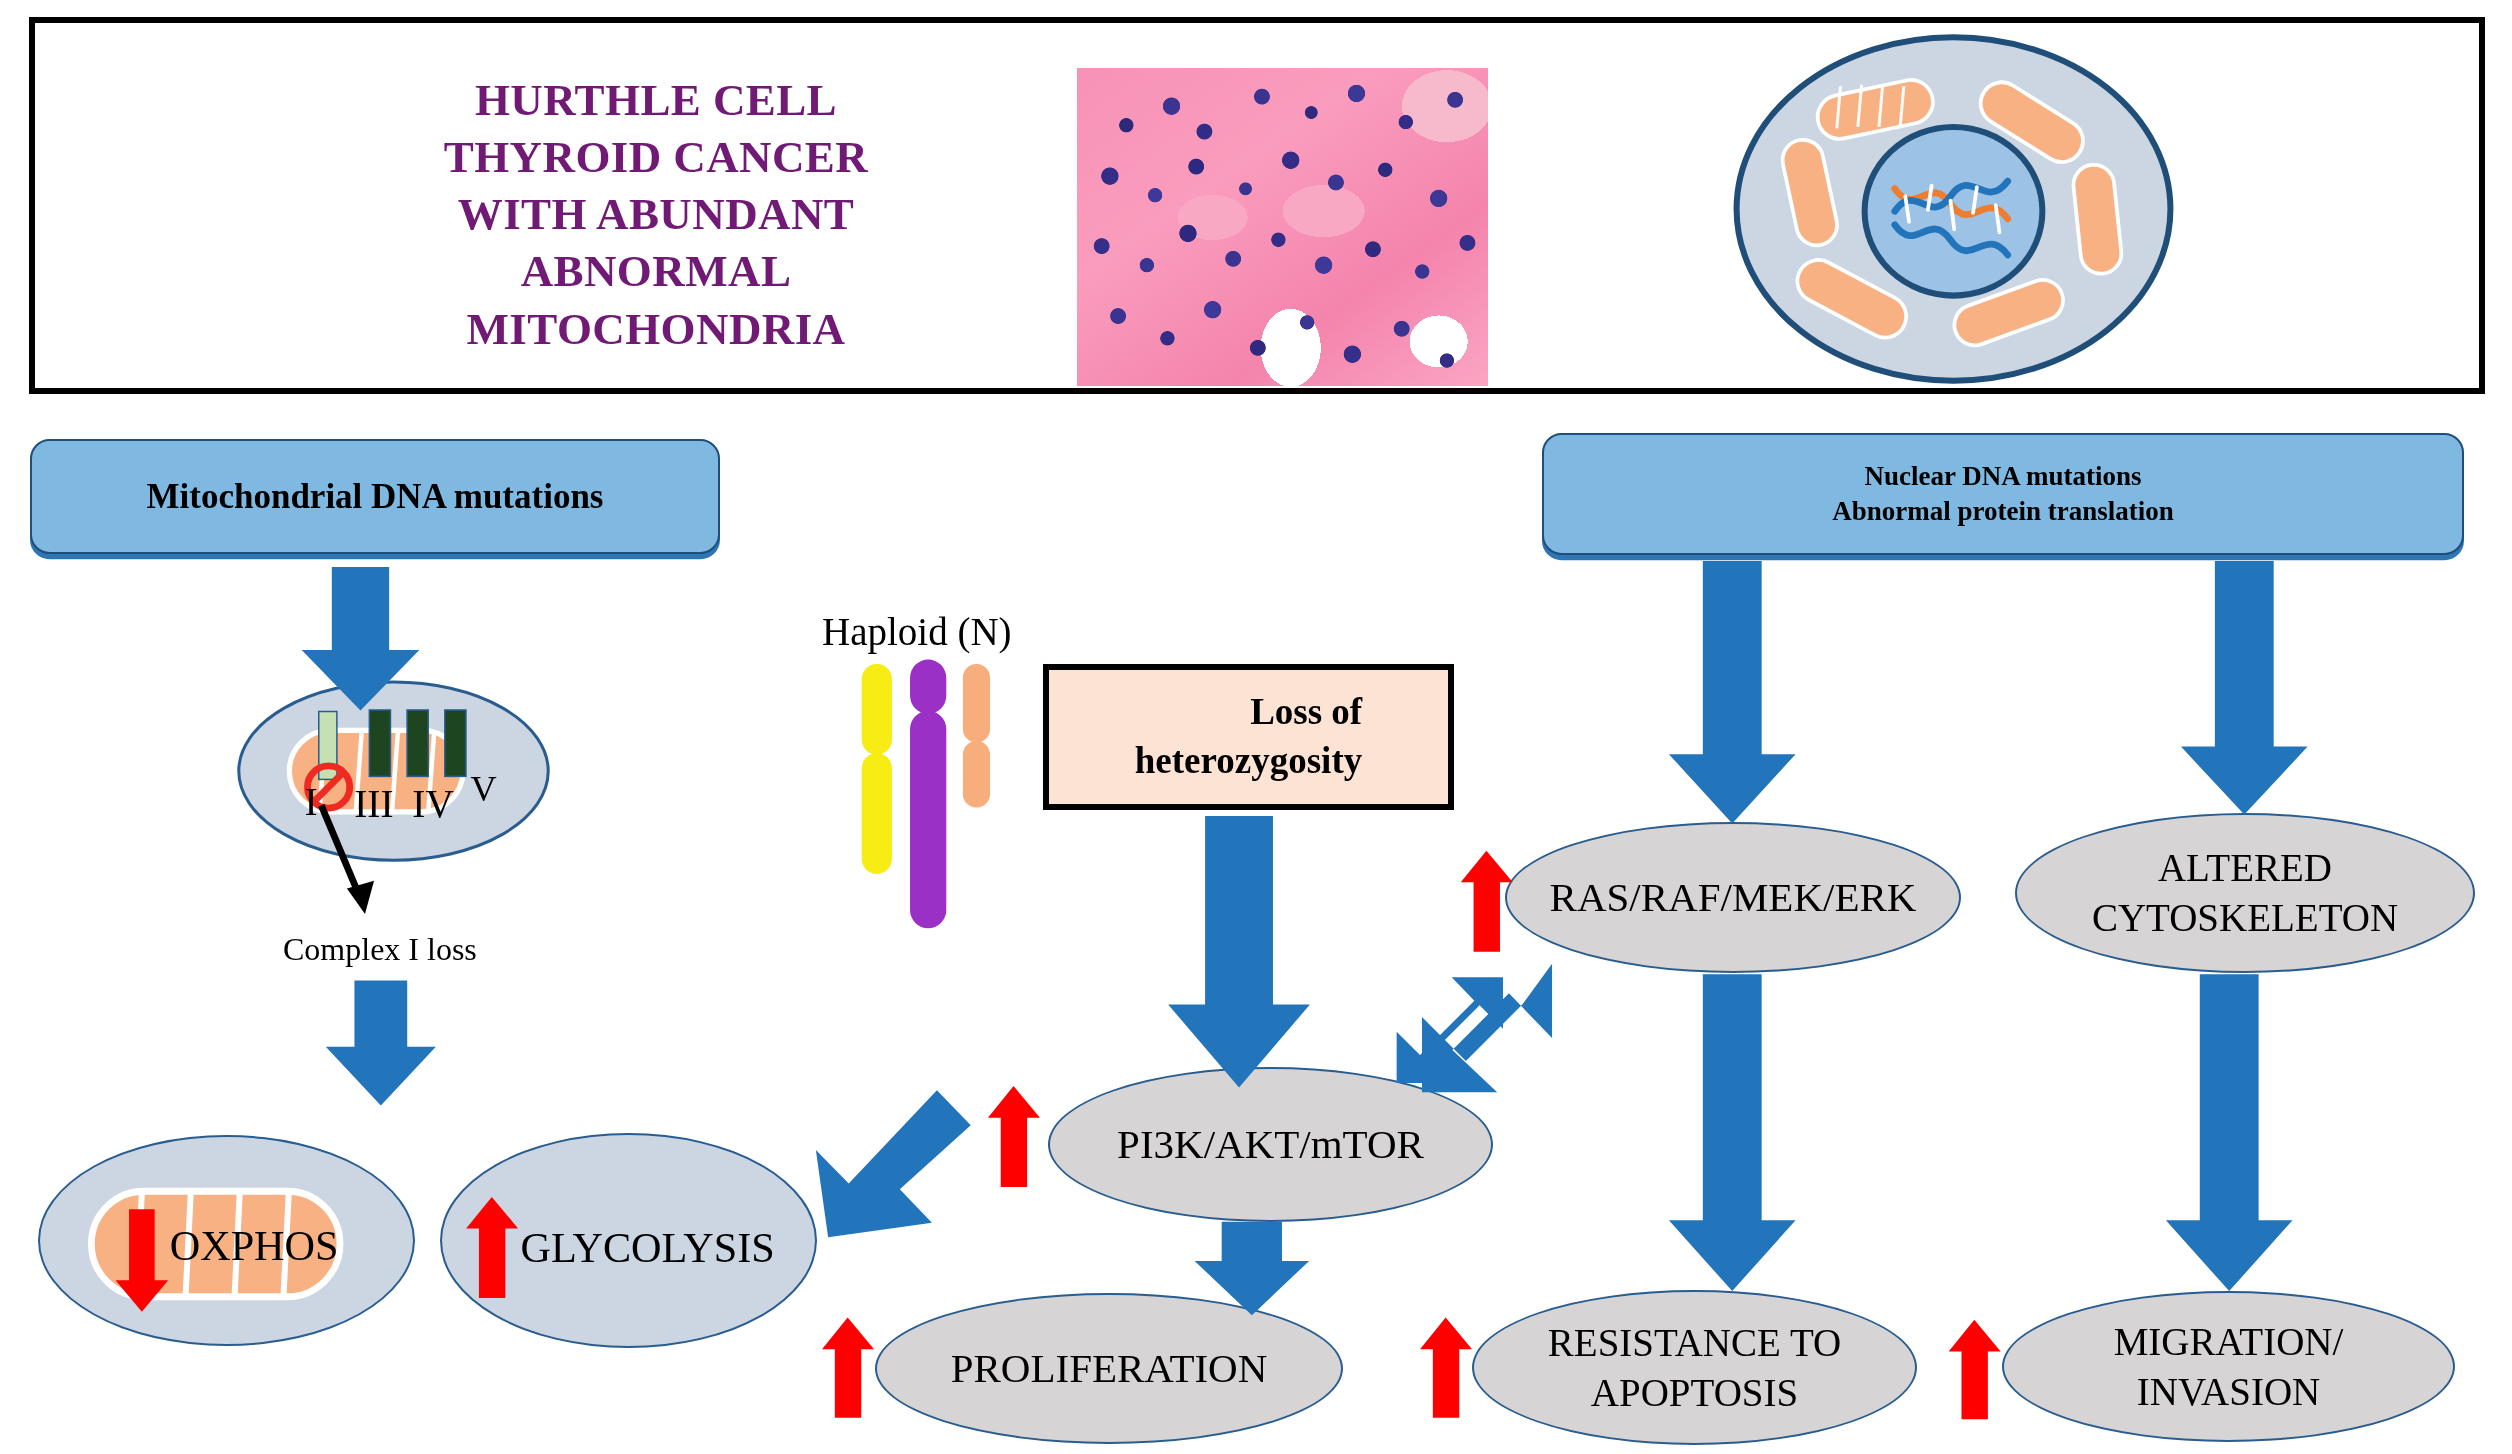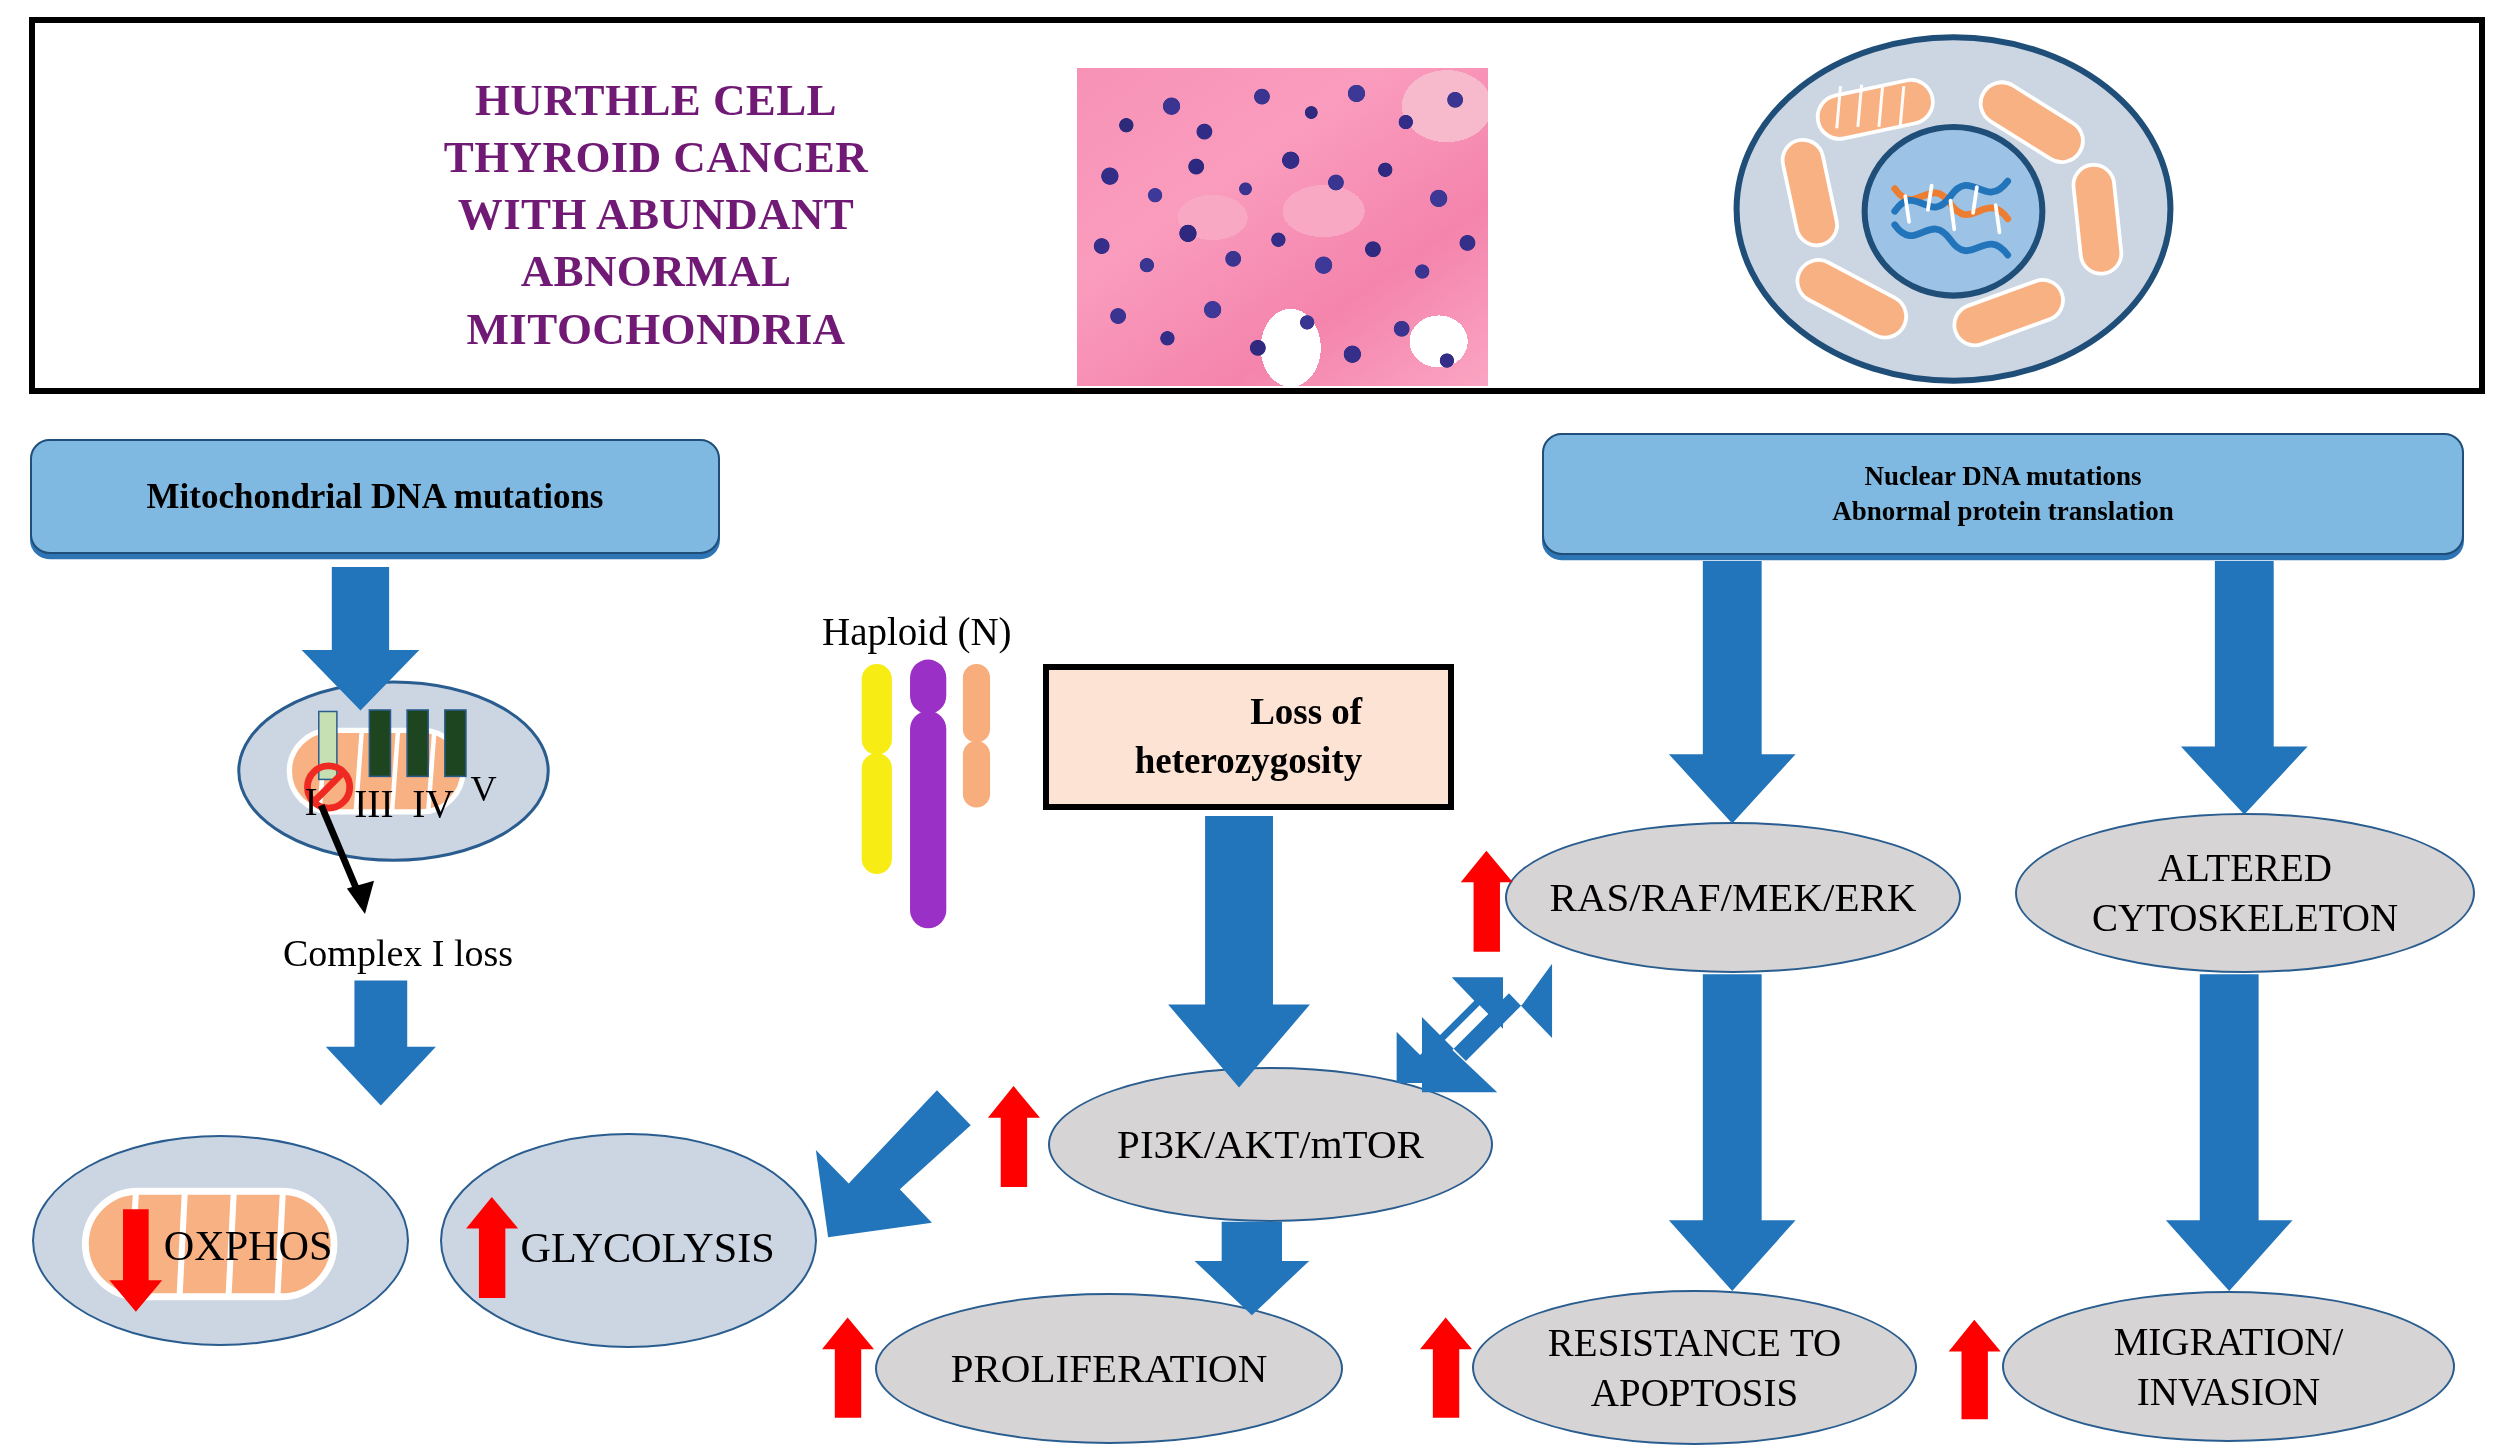--- a/index.html
+++ b/index.html
@@ -144,29 +144,29 @@
   #node-resistance { left: 1472px; top: 1290px; width: 445px; height: 155px; font-size: 39px; }
   #node-migration  { left: 2002px; top: 1291px; width: 453px; height: 151px; font-size: 39px; }
 
   
   .cell-circle {
     background: #ccd5e2;
     border: 2.3px solid #2a5d8f;
     border-radius: 50%;
     box-sizing: border-box;
   }
-  #oxphos-circle    { left: 32px;  top: 1135px; width: 377px; height: 211px; }
+  #oxphos-circle    { left: 38px;  top: 1135px; width: 377px; height: 211px; }
   #glycolysis-circle{ left: 440px; top: 1133px; width: 377px; height: 215px; }
 
   
   #mito-complex-wrap { left: 235px; top: 679px; width: 317px; height: 185px; }
 
   
   .plain-label { color: #000000; }
-  #complex-loss-label { left: 283px; top: 931px; font-size: 38px; }
+  #complex-loss-label { left: 283px; top: 931px; font-size: 32px; }
   #haploid-label      { left: 790px; top: 609px;  font-size: 39px; margin-left: 32px; }
 
   
   #chromosomes { left: 848px; top: 658px; width: 189px; height: 302px; }
 
   
   #arrow-layer { left: 0; top: 0; width: 2512px; height: 1454px; pointer-events: none; }
 </style>
 </head>
 <body>

